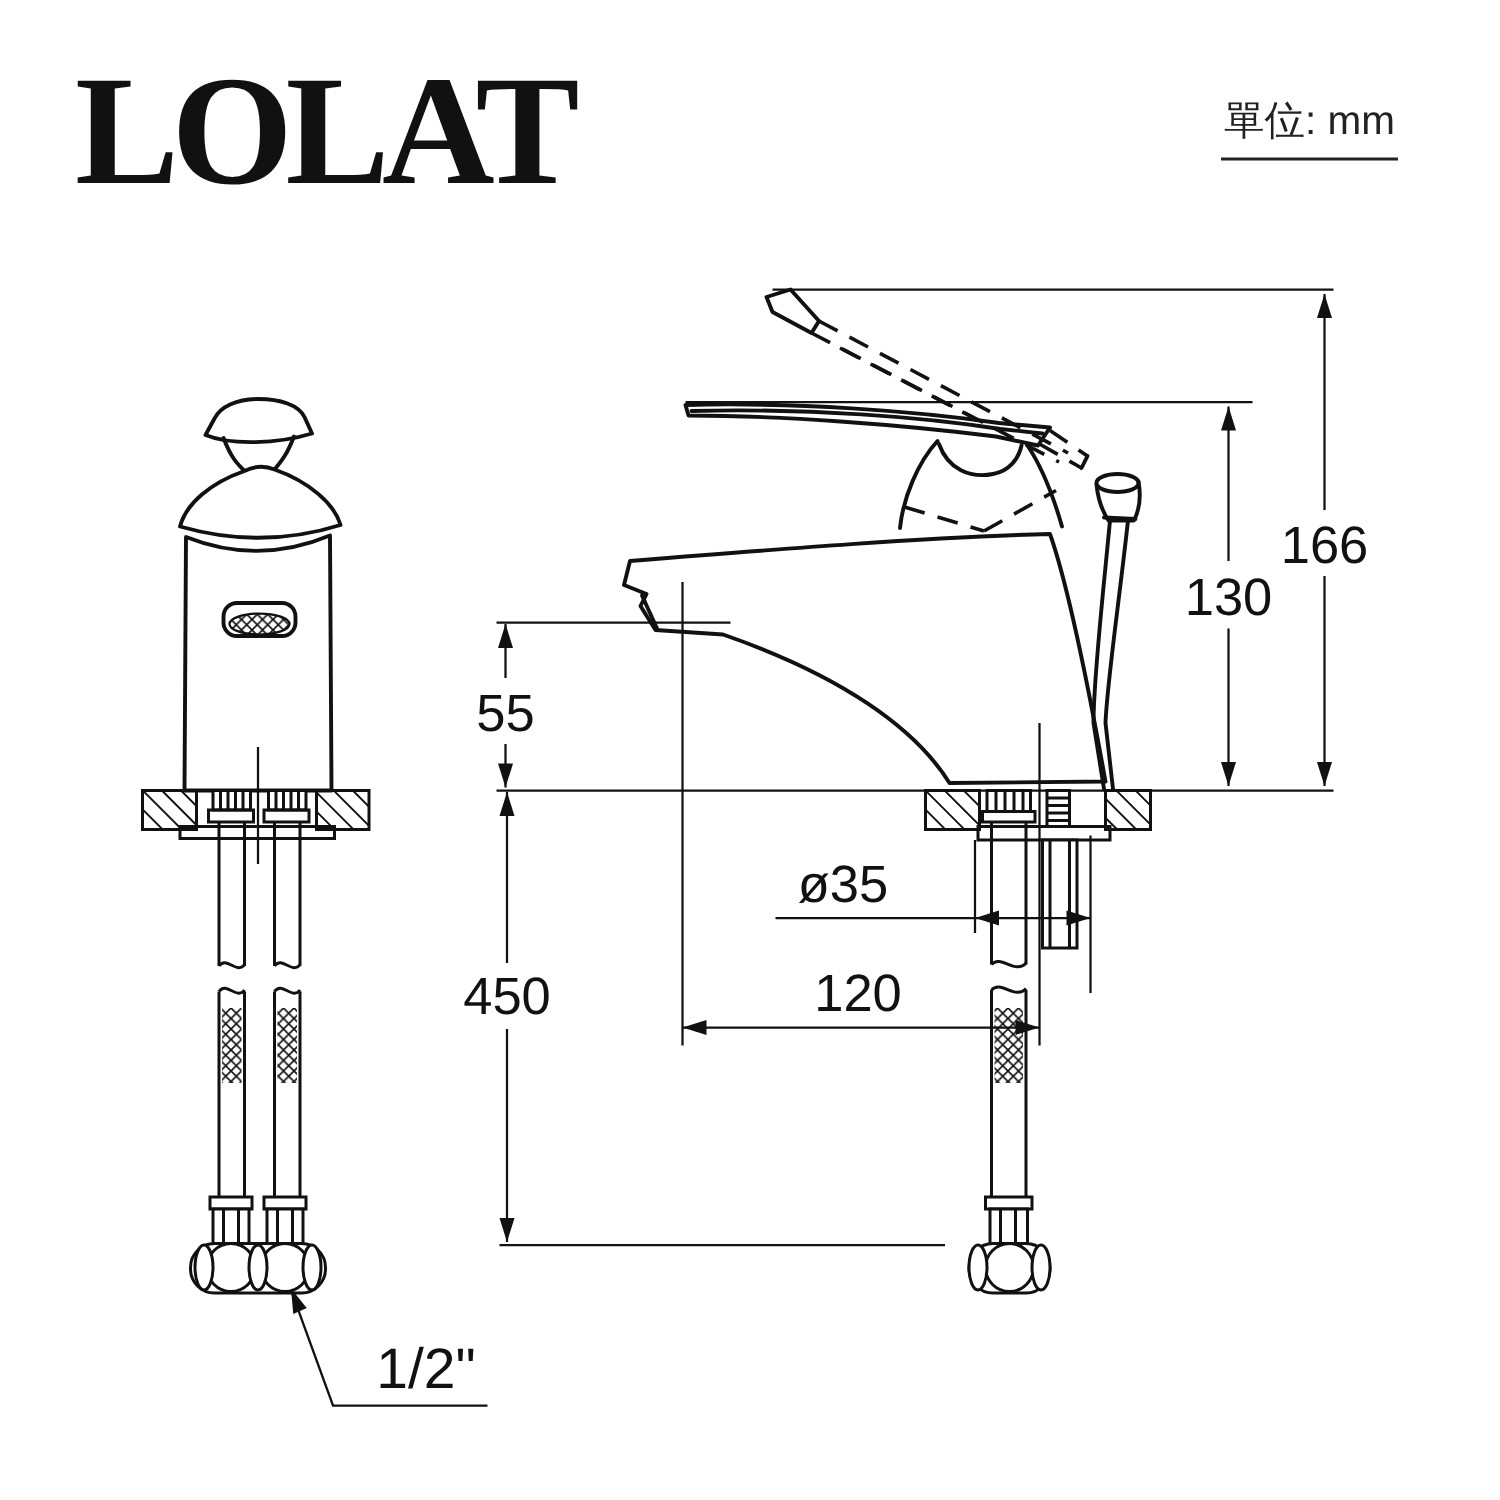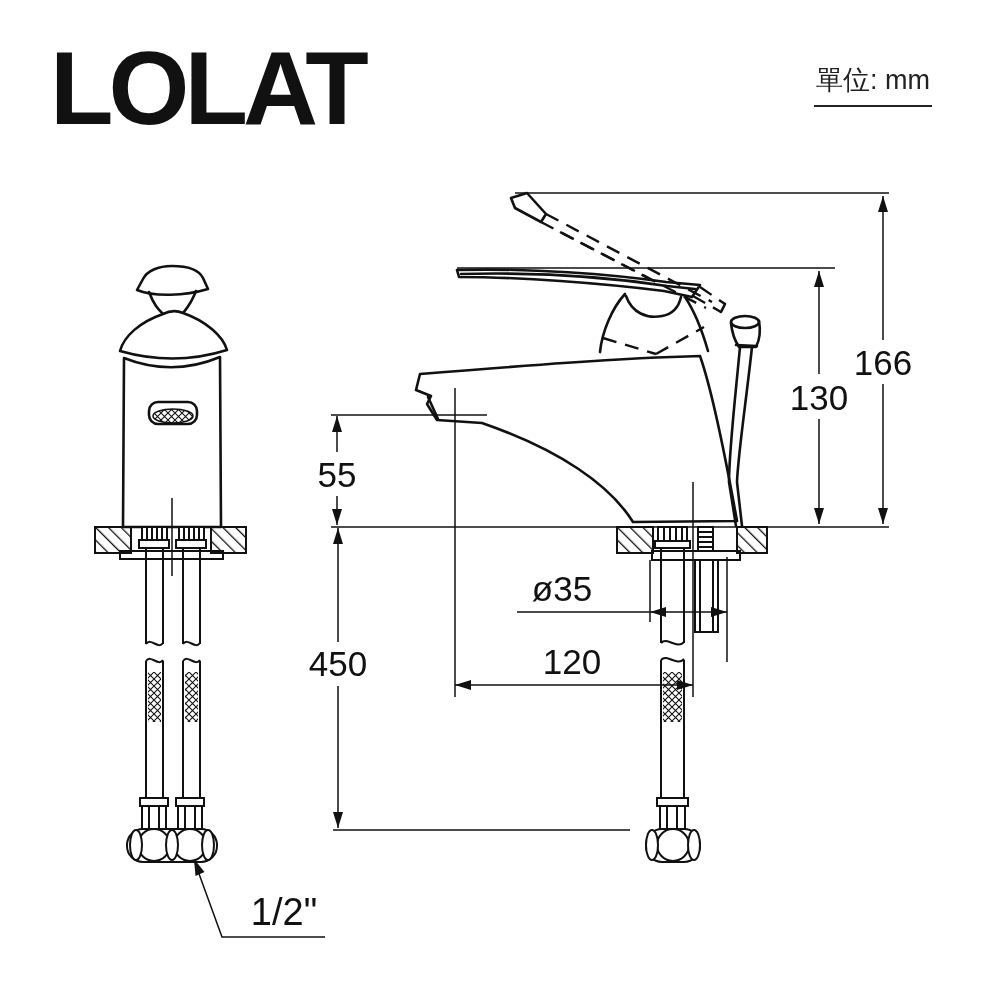--- a/index.html
+++ b/index.html
@@ -1,19 +1,19 @@
 <!DOCTYPE html>
 <html><head>
 <meta charset="utf-8">
 <style>
   html,body{margin:0;padding:0;background:#fff;}
   .canvas{position:relative;width:1000px;height:1000px;background:#fff;overflow:hidden;
           font-family:"Liberation Sans",sans-serif;}
   .logo{position:absolute;left:50px;top:36px;font-size:104px;font-weight:bold;
-        letter-spacing:-5px;color:#111;line-height:1;font-family:Liberation Sans, sans-serif;}
+        letter-spacing:-5px;color:#111;line-height:1;font-family:Liberation Serif, serif;}
   .unit{position:absolute;right:68px;top:62px;font-size:27px;color:#222;
         border-bottom:2px solid #222;padding:0 2px 7px 2px;font-family:"Liberation Sans",sans-serif;margin-left:16px;}
   svg{position:absolute;left:0;top:0;}
   .ol{stroke:#111;stroke-width:2.6;fill:#fff;stroke-linejoin:round;}
   .oln{stroke:#111;stroke-width:2.6;fill:none;stroke-linejoin:round;stroke-linecap:round;}
   .med{stroke:#111;stroke-width:2;fill:none;}
   .thin{stroke:#111;stroke-width:1.5;fill:none;}
   .dash{stroke:#111;stroke-width:2.4;fill:none;stroke-dasharray:14 9;}
   .arr{fill:#111;stroke:none;}
   .dimtext{fill:#111;font-size:35px;font-family:"Liberation Sans",sans-serif;}

